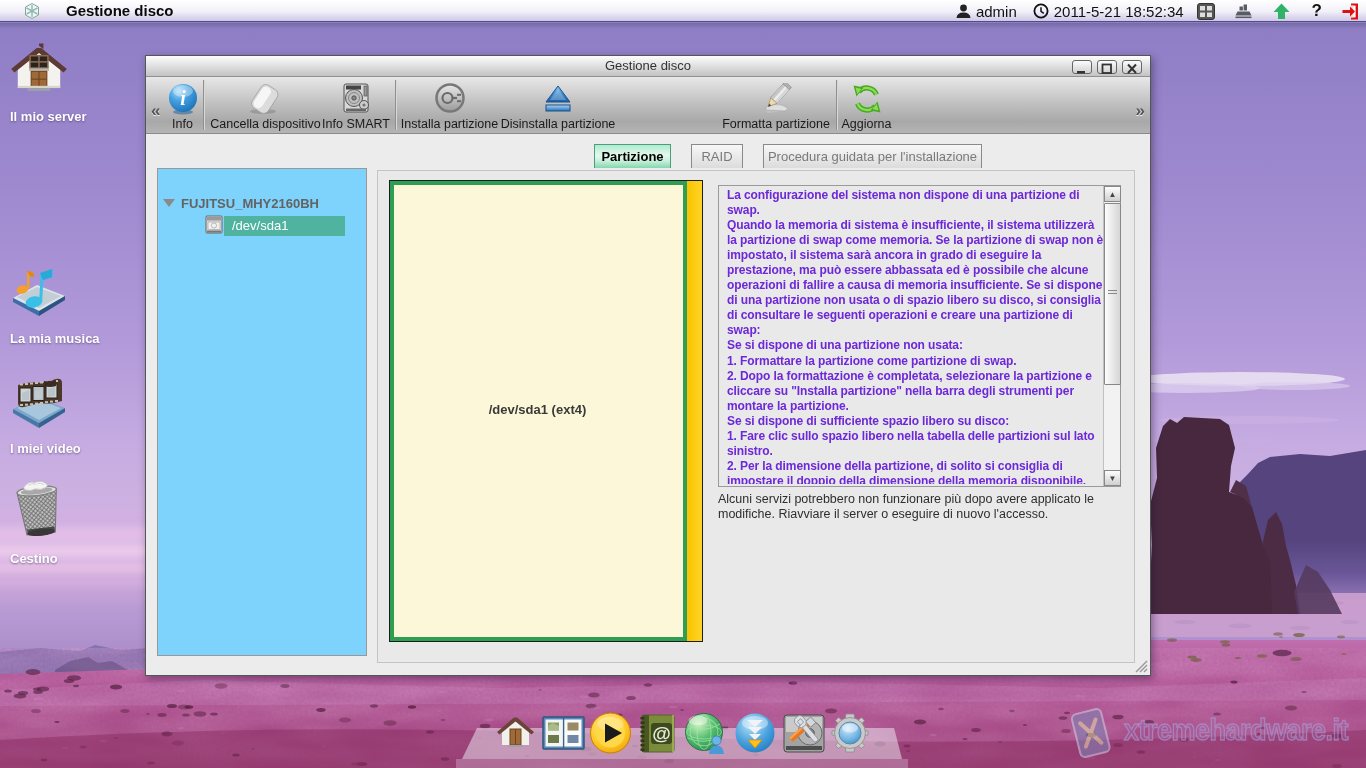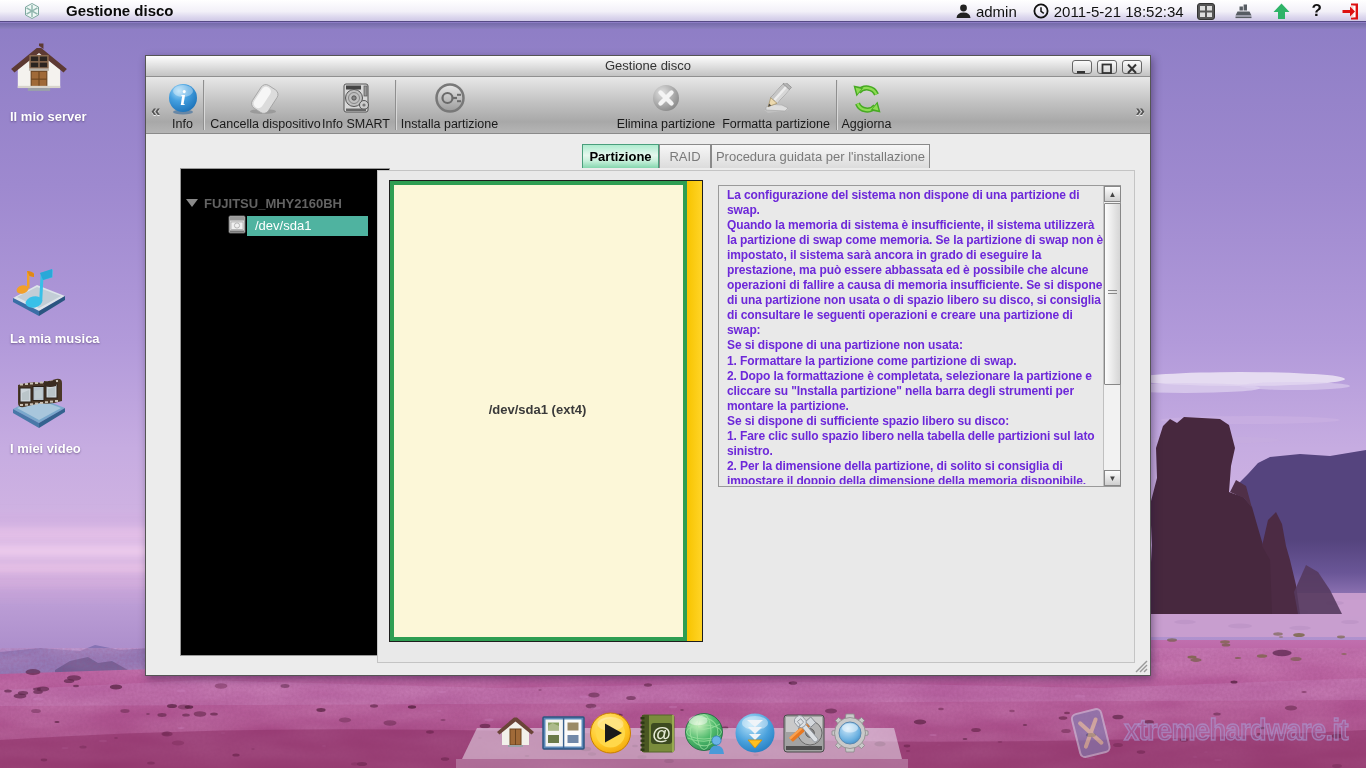--- a/index.html
+++ b/index.html
@@ -32,29 +32,29 @@
     color:#333; }
   #toolbar { position:absolute; left:0; top:21px; width:100%; height:57px;
     background:linear-gradient(#e8e8e8, #c2c2c2 45%, #a8a8a8 80%, #b5b5b5);
     border-bottom:1px solid #8a8a8a; }
   .tbtn { position:absolute; top:4px; text-align:center; font-size:12.5px; color:#1a1a1a; white-space:nowrap; }
   .tbtn .ic { height:36px; display:flex; align-items:center; justify-content:center; }
   .tsep { position:absolute; top:3px; width:1px; height:50px; background:#8f8f8f; box-shadow:1px 0 0 #d8d8d8; }
   .chev { position:absolute; top:24px; font-size:17px; font-weight:bold; color:#555; text-shadow:0 1px 0 #eee; }
 
   
-  #tabs { position:absolute; left:436px; top:88px; height:40px; display:flex; }
+  #tabs { position:absolute; left:448px; top:88px; height:40px; display:flex;gap:20px; }
   .tab { height:24px; line-height:23px; text-align:center; font-size:13px;
     border:1px solid #8a8a8a; border-bottom:none; }
   .tab.on { background:linear-gradient(#aeeccf, #e6f7ee 45%, #c6f0da 70%, #85d6ae); color:#000; font-weight:bold; border-color:#4a9e7c;}
   .tab.off { background:linear-gradient(#f7f7f7, #dcdcdc); color:#7a7a7a; }
 
   
   #treepanel { position:absolute; left:11px; top:112px; width:210px; height:488px;
-    background:#000000; border:1px solid #999;margin-left:23px; }
+    background:#7dd3fc; border:1px solid #999; }
   #subpanel { position:absolute; left:231px; top:114px; width:758px; height:493px;
     background:#e9e9e9; border:1px solid #c4c4c4; }
 
   
   #pmap { position:absolute; left:11px; top:9px; width:314px; height:462px; background:#1d1d1d;text-decoration:underline; }
   #pmap .gold { position:absolute; right:1px; top:1px; width:15px; height:460px; background:linear-gradient(90deg,#f7c400,#ffd427); }
   #pmap .part { position:absolute; left:1px; top:1px; width:297px; height:460px;
     background:#fcf7d8; border:4px solid #2e9e52; }
   #pmap .plabel { position:absolute; left:0; top:222px; width:297px; text-align:center;
     font-size:13px; font-weight:bold; color:#3a3a3a; }
@@ -435,20 +435,41 @@
         </g>
       <path d="M34,15 Q40,17 46,15 L46,9 Q40,11 34,10 Z" fill="#3a2c20"></path>
       <g opacity="0.9">
           <path d="M12,22 L19,19 L19,29 L12,29 Z" fill="#b8c4c8"></path>
           <path d="M25,20 L32,18 L32,27 L25,28 Z" fill="#c0ccd0"></path>
           <path d="M38,18 L45,16 L45,25 L38,26 Z" fill="#b8c4c8"></path>
         </g>
     </svg>
     <div class="lbl">I miei video</div>
   </div>
+  <div class="dicon" style="left:10px; top:481px;">
+    <svg width="58" height="58" viewBox="3 1 52 53" id="ic-trash">
+      <defs>
+        <pattern id="mesh" width="4" height="4" patternUnits="userSpaceOnUse">
+          <rect width="4" height="4" fill="#c6c6c6"></rect>
+          <path d="M0,0 L4,4 M4,0 L0,4" stroke="#707070" stroke-width="0.9"></path>
+        </pattern>
+      </defs>
+      <g transform="rotate(-6 29 30)">
+      <path d="M11,10 L47,10 L42,49 L16,49 Z" fill="url(#mesh)"></path>
+      <path d="M11,10 L47,10 L42,49 L16,49 Z" fill="none" stroke="#777" stroke-width="1"></path>
+      <ellipse cx="29" cy="10" rx="18" ry="4.2" fill="#e2e2e2" stroke="#808080" stroke-width="1.2"></ellipse>
+      <ellipse cx="29" cy="10" rx="14.5" ry="3" fill="#a8a8a8"></ellipse>
+      <path d="M19,4 Q23,0 28,2 Q34,0 38,4 Q41,6 37,8 Q33,10 28,8 Q23,10 19,8 Q16,6 19,4 Z" fill="#f4f4f4" stroke="#c0c0c0" stroke-width="0.8"></path>
+      <path d="M22,4 Q26,2 29,4 M30,3 Q34,3 36,5" stroke="#d0d0d0" stroke-width="0.9" fill="none"></path>
+      <path d="M16.5,44 L41.8,44 L41.3,49 Q29,53 16.8,49 Z" fill="#4a4a4a"></path>
+      <ellipse cx="29" cy="48" rx="12.6" ry="3.2" fill="#383838"></ellipse>
+    </g>
+    </svg>
+    <div class="lbl">Cestino</div>
+  </div>
 
   <div id="win">
     <div id="titlebar">Gestione disco
       <div class="winbtn" style="right:58px"><svg width="18" height="12" viewBox="0 0 18 12">
             <rect x="4" y="8" width="8" height="2.4" fill="#333"></rect>
           </svg></div>
       <div class="winbtn" style="right:33px"><svg width="18" height="12" viewBox="0 0 18 12">
             <rect x="4.5" y="1.5" width="8.5" height="8.5" fill="none" stroke="#333" stroke-width="1.8"></rect>
           </svg></div>
       <div class="winbtn" style="right:8px"><svg width="18" height="12" viewBox="0 0 18 12">
@@ -505,33 +526,38 @@
                   <stop offset="1" stop-color="#9a9a9a"></stop>
                 </linearGradient>
               </defs>
         <circle cx="17" cy="16" r="13.5" fill="url(#ing)" stroke="#787878" stroke-width="2.5"></circle>
         <circle cx="14.5" cy="16" r="5" fill="none" stroke="#6a6a6a" stroke-width="2.2"></circle>
         <line x1="19.5" y1="16" x2="24" y2="16" stroke="#6a6a6a" stroke-width="2.2"></line>
         <line x1="24" y1="12.8" x2="28" y2="12.8" stroke="#6a6a6a" stroke-width="2"></line>
         <line x1="24" y1="19.2" x2="28" y2="19.2" stroke="#6a6a6a" stroke-width="2"></line>
       </svg>
           </div>Installa partizione</div>
-      <div class="tbtn" style="left:460px; width:120px;"><div class="ic">
-            <svg width="32" height="32" viewBox="0 0 32 32" id="t-del">
+      <div class="tbtn" style="left:342px; width:140px;"><div class="ic">
+            <svg width="32" height="32" viewBox="0 0 32 32" id="t-eject">
         <defs>
-                <radialGradient id="delg" cx="0.35" cy="0.3" r="0.85">
-                  <stop offset="0" stop-color="#e0e0e0"></stop>
-                  <stop offset="0.55" stop-color="#aaaaaa"></stop>
-                  <stop offset="1" stop-color="#7e7e7e"></stop>
-                </radialGradient>
+                <linearGradient id="ejg" x1="0" y1="0" x2="0" y2="1">
+                  <stop offset="0" stop-color="#8ec8f0"></stop>
+                  <stop offset="0.5" stop-color="#3a88cc"></stop>
+                  <stop offset="1" stop-color="#1a5fa8"></stop>
+                </linearGradient>
+        <linearGradient id="ejg2" x1="0" y1="0" x2="0" y2="1">
+                  <stop offset="0" stop-color="#a8d8f8"></stop>
+                  <stop offset="1" stop-color="#2a70b8"></stop>
+                </linearGradient>
               </defs>
-        <circle cx="16" cy="15" r="13" fill="url(#delg)"></circle>
-        <path d="M10.5,9.5 L21.5,20.5 M21.5,9.5 L10.5,20.5" stroke="#f4f4f4" stroke-width="4.4" stroke-linecap="round"></path>
-      </svg>
-          </div>Elimina partizione</div>
+        <path d="M16,3 L28,19 L4,19 Z" fill="url(#ejg)" stroke="#1a5088" stroke-width="1"></path>
+        <path d="M16,6 L24,17 L8,17 Z" fill="#ffffff" opacity="0.25"></path>
+        <rect x="4" y="22" width="24" height="6" fill="url(#ejg2)" stroke="#1a5088" stroke-width="1"></rect>
+      </svg>
+          </div>Disinstalla partizione</div>
       <div class="tbtn" style="left:565px; width:130px;"><div class="ic">
             <svg width="34" height="32" viewBox="0 0 34 32" id="t-fmt">
         <path d="M5,27 L26,24 L30,27 L9,30 Z" fill="#c2c2c2" opacity="0.85"></path>
         <path d="M7,24 Q15,20 23,22 L29,25 L26,28 L7,27 Z" fill="#dedede" stroke="#a2a2a2" stroke-width="0.6"></path>
         <g transform="rotate(42 17 14)">
           <rect x="13.5" y="-1" width="8.5" height="19" fill="#ececec" stroke="#8a8a8a" stroke-width="0.8"></rect>
           <rect x="13.5" y="-1" width="3" height="19" fill="#c6c6c6"></rect>
           <rect x="19" y="-1" width="3" height="19" fill="#d6d6d6"></rect>
           <path d="M13.5,18 L17.7,26.5 L22,18 Z" fill="#ecd9ae" stroke="#a8946a" stroke-width="0.7"></path>
           <path d="M16.3,23.5 L17.7,26.5 L19.1,23.5 Z" fill="#4a4a4a"></path>
@@ -598,20 +624,21 @@
 2. Per la dimensione della partizione, di solito si consiglia di<br>
 impostare il doppio della dimensione della memoria disponibile.</div>
         <div id="vscroll">
           <div class="sbtn" style="top:0">▲</div>
           <div id="sthumb">
               <div style="margin:86px auto 0;width:9px;border-top:1px solid #888;border-bottom:1px solid #888;height:4px"></div>
             </div>
           <div class="sbtn" style="bottom:0">▼</div>
         </div>
       </div>
+      <div id="note">Alcuni servizi potrebbero non funzionare più dopo avere applicato le<br>modifiche. Riavviare il server o eseguire di nuovo l'accesso.</div>
     </div>
     <svg class="abs" style="right:2px;bottom:2px" width="14" height="14" viewBox="0 0 14 14">
         <g stroke="#9a9a9a" stroke-width="1.4">
           <line x1="2" y1="13" x2="13" y2="2"></line>
           <line x1="6" y1="13" x2="13" y2="6"></line>
           <line x1="10" y1="13" x2="13" y2="10"></line>
         </g>
       </svg>
   </div>
 

